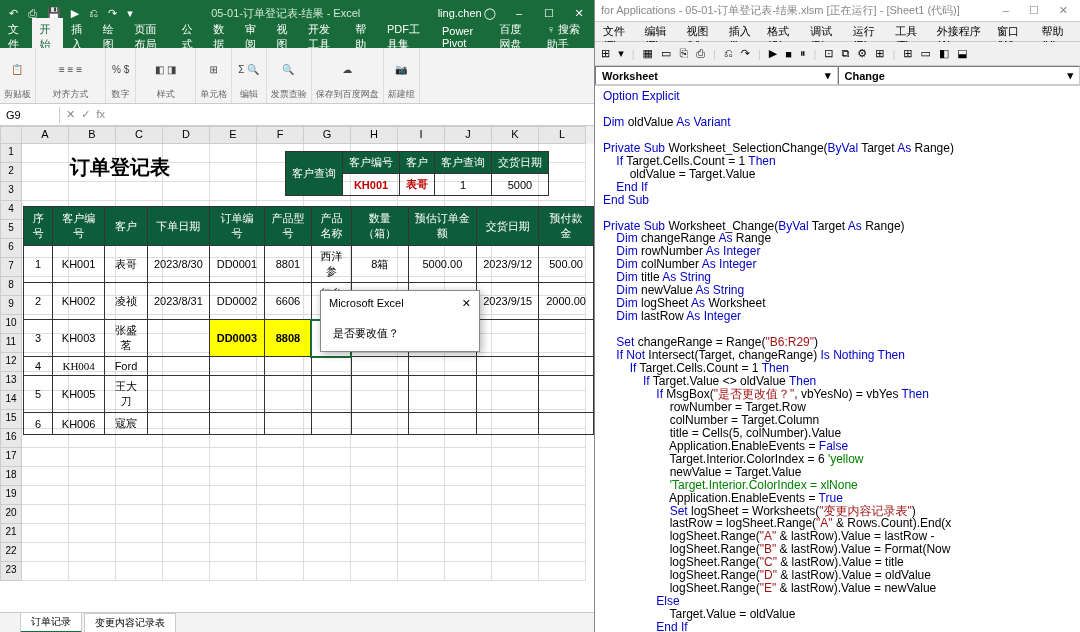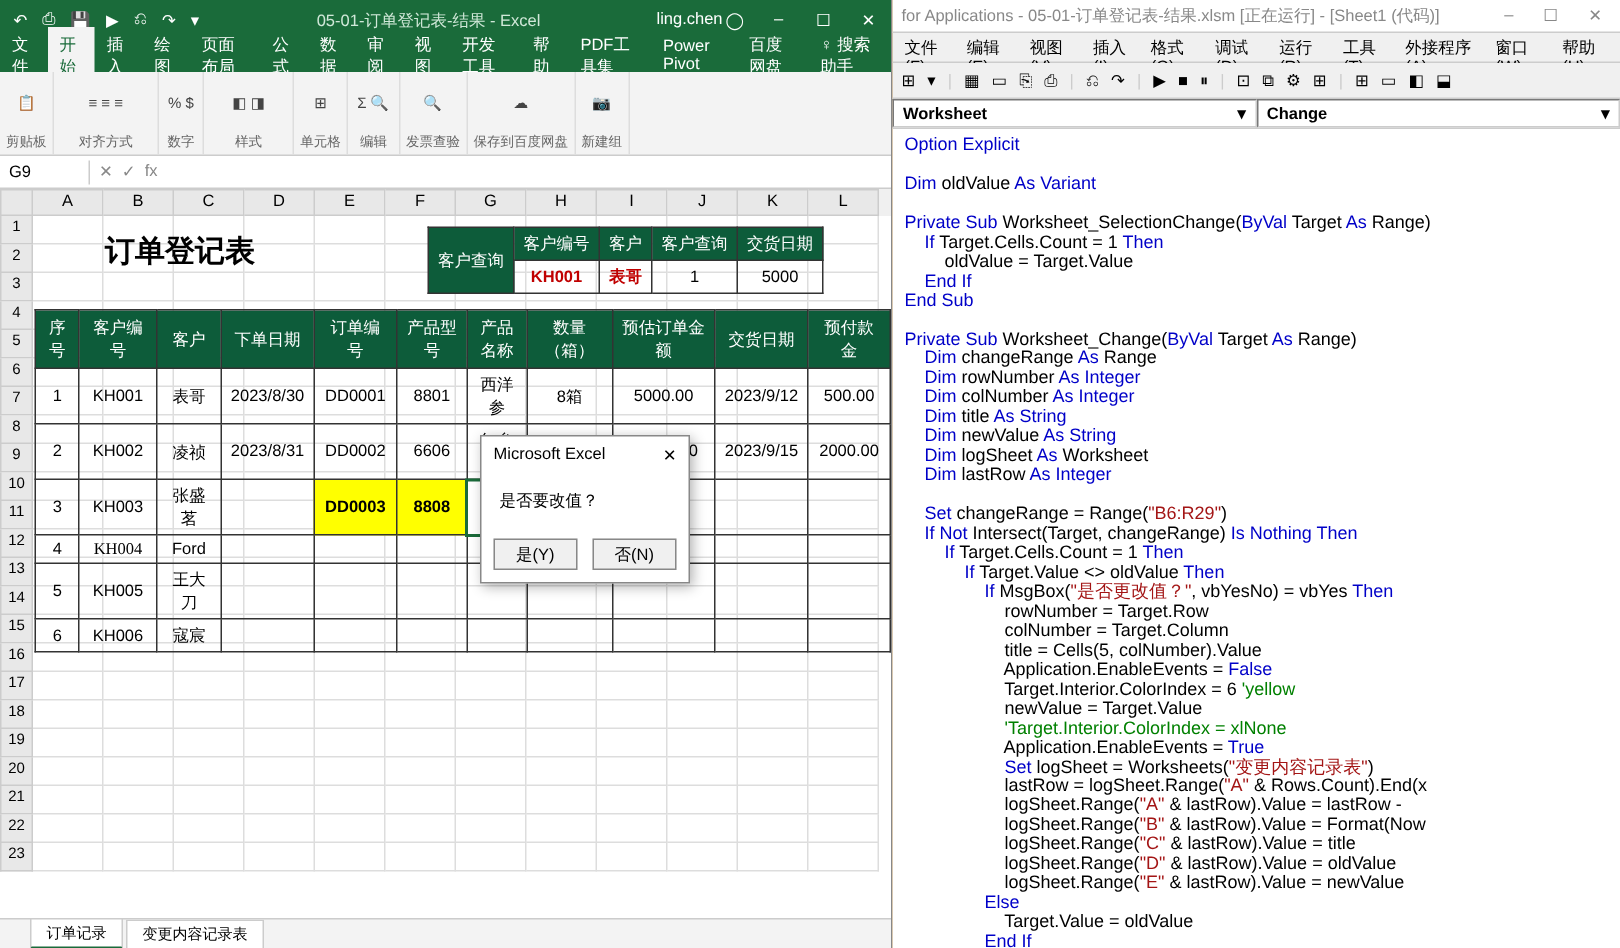--- a/index.html
+++ b/index.html
@@ -1,19 +1,19 @@
 <!DOCTYPE html>
 <html><head>
 <meta charset="utf-8">
 <style>
 *{box-sizing:border-box;margin:0;padding:0;font-family:"Microsoft YaHei",SimSun,Arial,sans-serif}
 body{background:#fff;width:1080px;height:632px;overflow:hidden;position:relative}
 .split{display:flex;width:100%;height:100%}
 .left{width:595px;height:100%;position:relative;border-right:1px solid #888;display:flex;flex-direction:column}
-.right{flex:1;height:100%;position:relative;display:flex;flex-direction:column;background:#a16207}
+.right{flex:1;height:100%;position:relative;display:flex;flex-direction:column;background:#b91c1c}
 
 
 .xl-titlebar{height:26px;background:#1a6b3a;display:flex;align-items:center;color:#fff;font-size:11px}
 .xl-qat{display:flex;align-items:center;gap:4px;padding:0 6px}
 .xl-qat span{padding:2px 3px;cursor:pointer}
 .xl-title{flex:1;text-align:center;color:#d0e8d8}
 .xl-user{display:flex;gap:2px;padding:0 8px}
 .xl-winbtns{display:flex}
 .xl-winbtns span{width:30px;text-align:center;padding:4px 0;cursor:pointer}
 
@@ -59,21 +59,21 @@
 .maint td.yellow{background:#ffff00;font-weight:bold}
 .maint td.sel{background:#fff;outline:2px solid #1a6b3a;outline-offset:-1px}
 
 
 .xl-sheettabs{height:20px;background:#f3f3f3;border-top:1px solid #ccc;display:flex;align-items:center;font-size:10px;padding-left:20px;gap:2px}
 .xl-sheettabs .st{padding:2px 10px;border:1px solid #ccc;background:#fff;cursor:pointer}
 .xl-sheettabs .st.active{border-bottom:2px solid #1a6b3a}
 .xl-status{height:18px;background:#f3f3f3;font-size:10px;padding:2px 8px;color:#555;display:flex;gap:10px}
 
 
-.dlg{position:absolute;left:320px;top:290px;width:140px;background:#fff;border:1px solid #888;box-shadow:2px 2px 8px rgba(0,0,0,.3);font-size:11px;z-index:100}
+.dlg{position:absolute;left:320px;top:290px;width:160px;background:#fff;border:1px solid #888;box-shadow:2px 2px 8px rgba(0,0,0,.3);font-size:11px;z-index:100}
 .dlg-title{padding:6px 8px;font-size:11px;display:flex;justify-content:space-between}
 .dlg-body{padding:10px 12px;food-size:11px}
 .dlg-btns{display:flex;justify-content:center;gap:10px;padding:8px}
 .dlg-btns button{padding:2px 14px;font-size:11px;border:1px solid #888;background:#f0f0f0;cursor:pointer}
 
 
 .vbe-title{height:22px;background:#fff;border-bottom:1px solid #ccc;display:flex;align-items:center;font-size:11px;padding:0 6px;color:#888}
 .vbe-title .t{flex:1}
 .vbe-title .wb{display:flex;gap:8px}
 .vbe-menu{height:20px;background:#f0f0f0;display:flex;font-size:11px;padding:2px 4px;gap:4px;border-bottom:1px solid #ccc}
@@ -690,24 +690,20 @@
         <div class="st active">订单记录</div>
         <div class="st">变更内容记录表</div>
       </div>
 
   <div class="dlg">
     <div class="dlg-title">
           <span>Microsoft Excel</span>
           <span>✕</span>
         </div>
     <div class="dlg-body">是否要改值？</div>
-    <div class="dlg-btns">
-      <button>是(Y)</button>
-      <button>否(N)</button>
-    </div>
   </div>
 </div>
 
 <div class="right">
   <div class="vbe-title">
     <span class="t">for Applications - 05-01-订单登记表-结果.xlsm [正在运行] - [Sheet1 (代码)]</span>
     <span class="wb" id="vbewb">
           <span style="padding: 0px 6px; cursor: pointer;">–</span>
           <span style="padding: 0px 6px; cursor: pointer;">☐</span>
           <span style="padding: 0px 6px; cursor: pointer;">✕</span>

